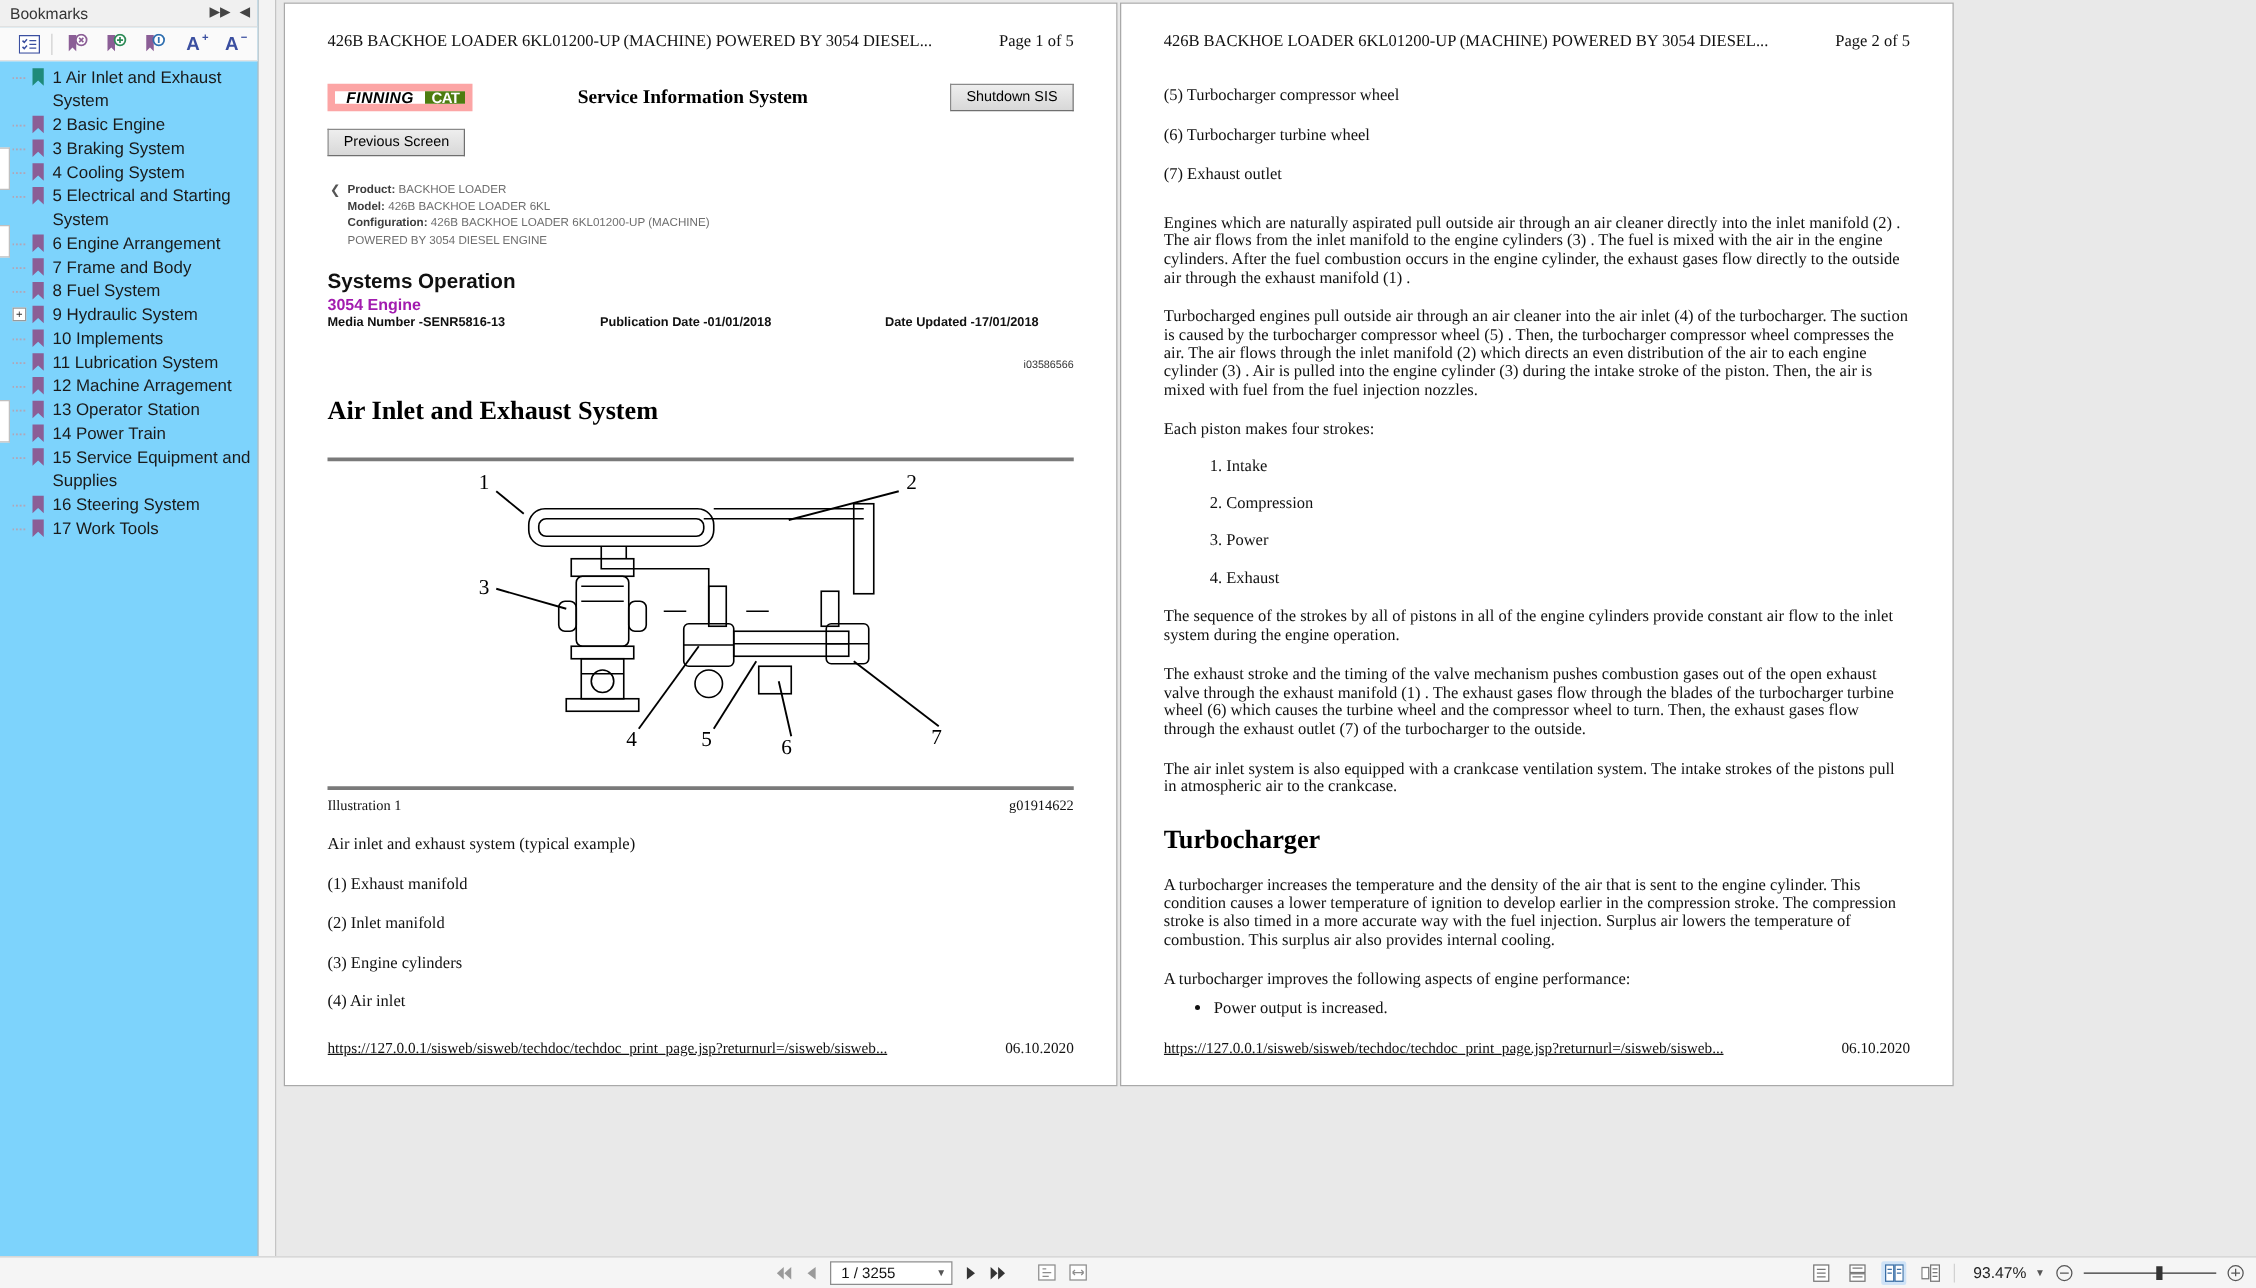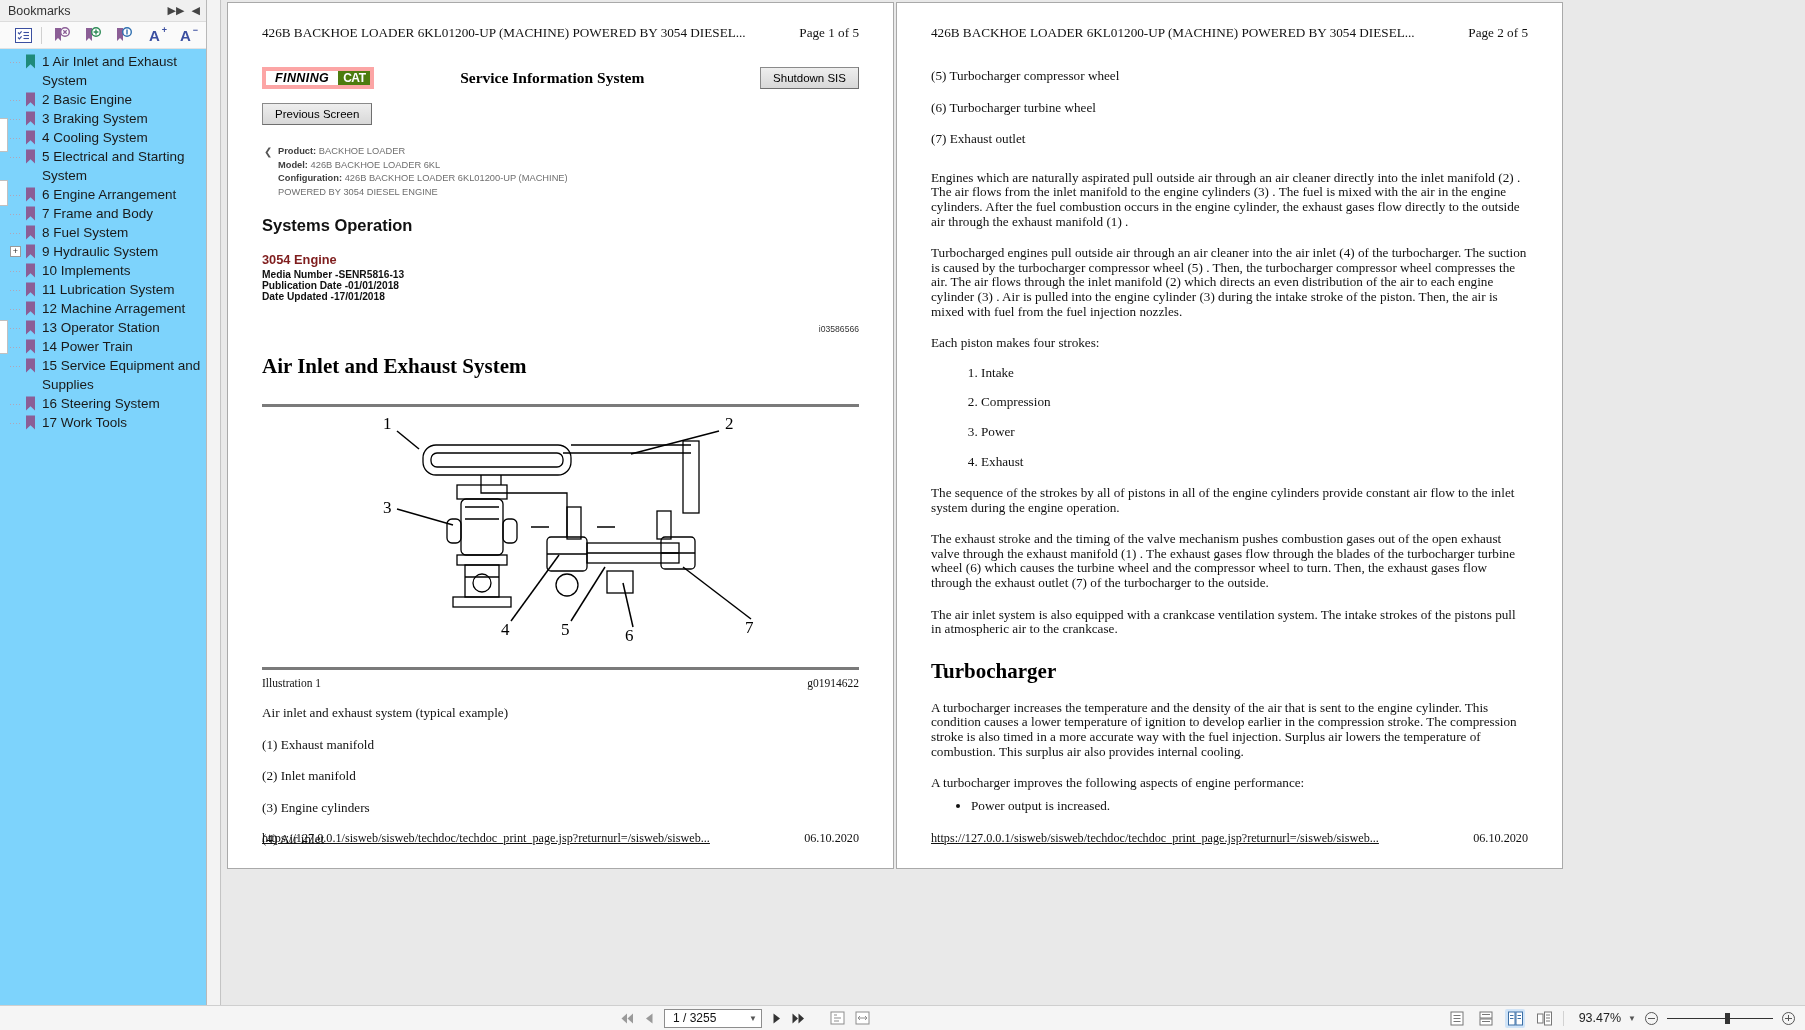--- a/index.html
+++ b/index.html
@@ -70,21 +70,21 @@
   #page-2 { left: 674px; width: 667px; }
   .page-inner { position: relative; width: 100%; height: 100%; padding: 22px 34px 11px 34px;
     font-family: "Liberation Serif", serif; }
 
   .page-head { font-size: 13.2px; color: #111; white-space: nowrap; display: flex; justify-content: space-between; }
   .page-head .ph-title { overflow: hidden; text-overflow: ellipsis; }
   .page-head .ph-num { padding-left: 10px; flex: none; }
 
   
   .sis-top { margin-top: 26px; display: flex; align-items: center; }
-  .logo-box { border: 4px solid #fca5a5; height: 22px; display: flex; align-items: stretch; }
+  .logo-box { border: 6px solid #fca5a5; height: 22px; display: flex; align-items: stretch; }
   .logo-finning {
     padding: 0 9px; display: flex; align-items: center; font-family: "Liberation Sans", sans-serif;
     font-weight: bold; font-style: italic; font-size: 12.5px; letter-spacing: 0.4px; color: #000;
   }
   .logo-cat {
     background: #4d7c0f; color: #fff; padding: 0 5px; display: flex; align-items: center;
     font-family: "Liberation Sans", sans-serif; font-weight: bold; font-size: 12px; letter-spacing: -0.5px;
   }
   .sis-title {
     flex: 1; text-align: center; font-family: "Liberation Serif", serif; font-weight: bold;
@@ -99,22 +99,22 @@
   .btn-shutdown { margin-left: auto; }
   .btn-prev-wrap { margin-top: 14px; }
 
   .meta { margin-top: 20px; position: relative; padding-left: 16px; }
   .meta-arrow { position: absolute; left: 2px; top: 1px; font-size: 10px; color: #555; }
   .meta-line { font-family: "Liberation Sans", sans-serif; font-size: 9.3px; color: #6e6e6e; line-height: 13.5px; }
   .meta-line b { color: #3d3d3d; font-weight: bold; }
 
   .sysop { margin-top: 17px; font-family: "Liberation Sans", sans-serif; }
   .sysop-h1 { font-size: 16.5px; font-weight: bold; color: #111; }
-  .sysop-h2 { font-size: 12.8px; font-weight: bold; color: #7f1d1d; margin-top: 17px; }
-  .sysop-row { display: flex; margin-top: 2px; font-size: 10.2px; font-weight: bold; color: #111; flex-direction: column; }
+  .sysop-h2 { font-size: 12.8px; font-weight: bold; color: #a21caf; margin-top: 1px; }
+  .sysop-row { display: flex; margin-top: 2px; font-size: 10.2px; font-weight: bold; color: #111; }
   .sysop-row .c1 { width: 218px; }
   .sysop-row .c2 { width: 228px; }
   .inum { text-align: right; font-family: "Liberation Sans", sans-serif; font-size: 8.6px; color: #333; margin-top: 22px; }
 
   .h-blue {
     color: #000000; font-family: "Liberation Serif", serif; font-weight: bold;
     font-size: 21px; margin-top: 20px;
   }
   .smcs { font-family: "Liberation Serif", serif; font-weight: bold; font-size: 12.5px; color: #111; margin-top: 20px; }
 

